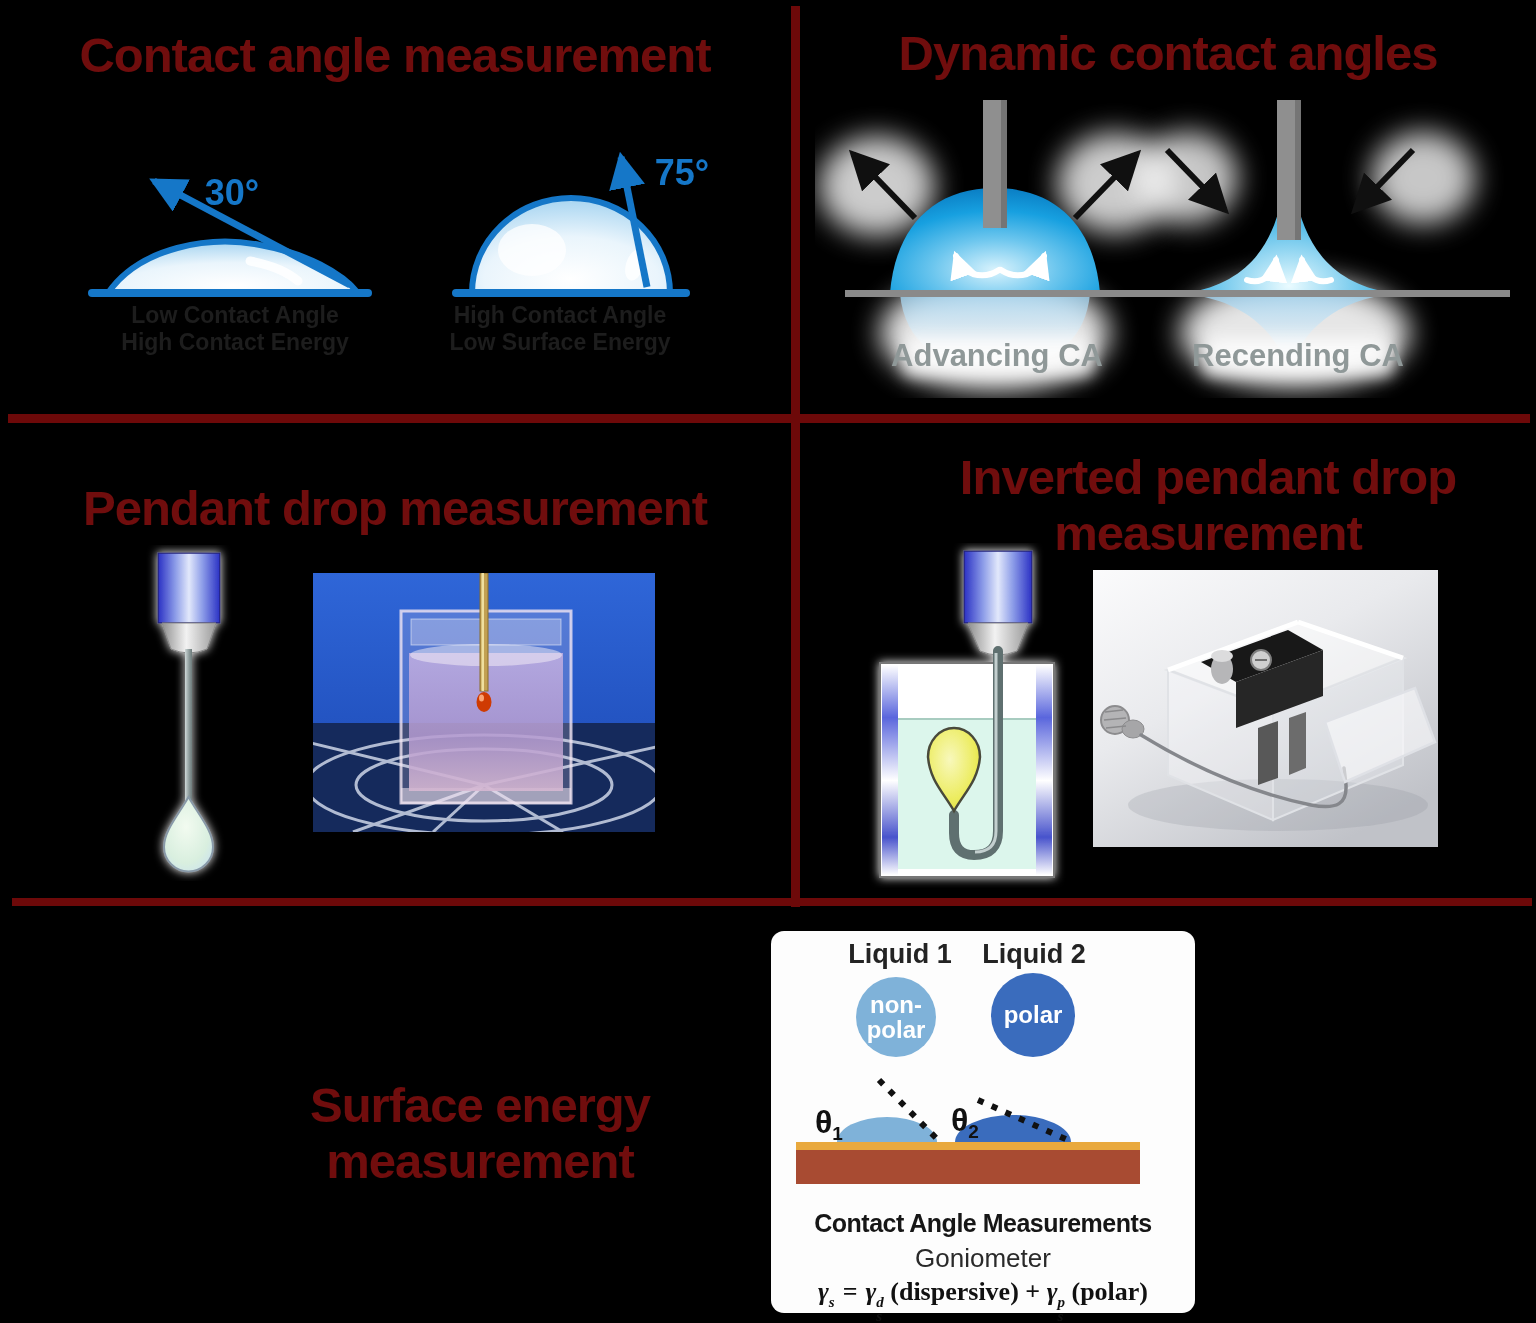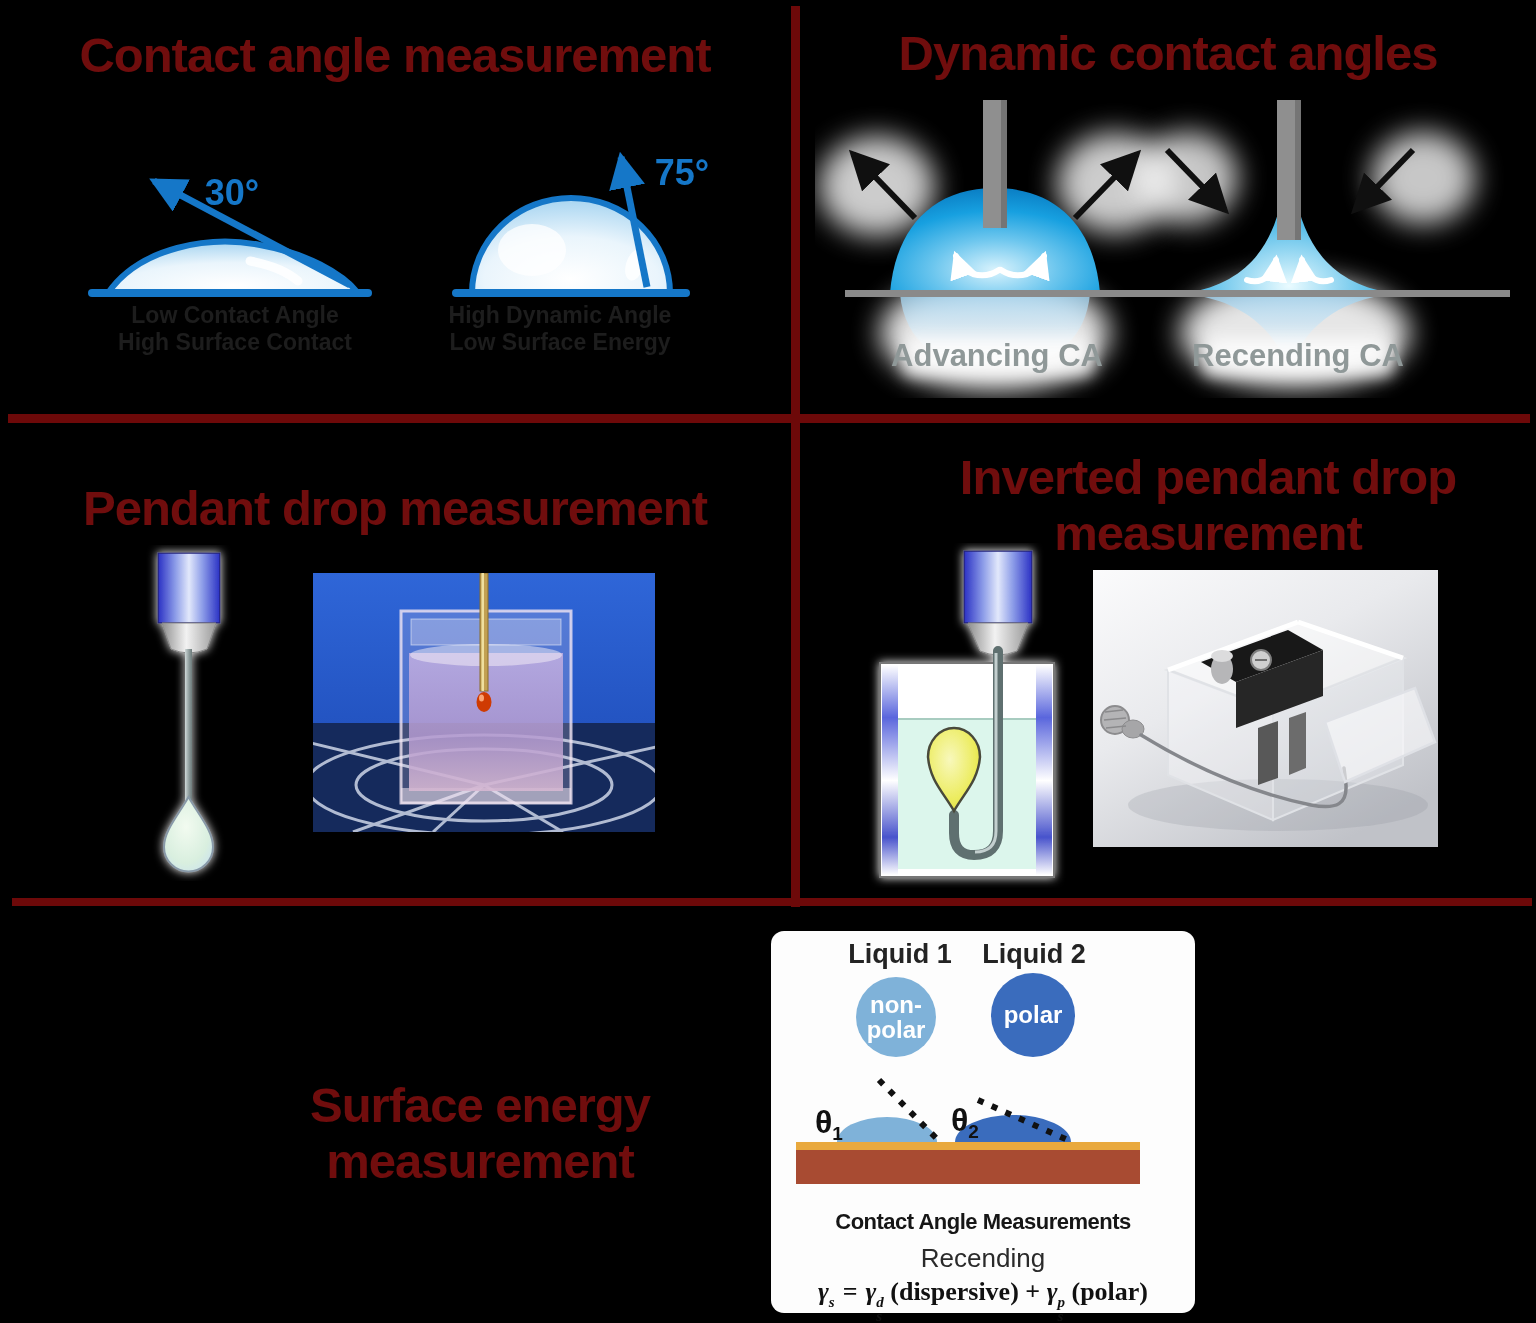--- a/index.html
+++ b/index.html
@@ -11,21 +11,21 @@
   .title { position:absolute; color:#700d0d; font-weight:bold; text-align:center;
            font-size:49px; line-height:1.14; letter-spacing:-1px; }
   .caption { position:absolute; color:#1d1d1d; font-weight:bold; font-size:23px;
              line-height:1.18; text-align:center; }
   .card { position:absolute; background:#fdfdfd; }
   .card .liquid-label { position:absolute; color:#232323; font-weight:bold; font-size:27px; text-align:center; }
   .card .circle { position:absolute; border-radius:50%; color:#fff; font-weight:bold;
                   font-size:24px; line-height:1.05; display:flex; flex-direction:column;
                   align-items:center; justify-content:center; text-align:center; }
   .card .heading { position:absolute; width:100%; text-align:center; color:#161616;
-                   font-weight:bold; font-size:22px; letter-spacing:-0.5px; }
+                   font-weight:bold; font-size:25px; letter-spacing:-0.5px; }
   .card .subheading { position:absolute; width:100%; text-align:center; color:#2a2a2a; font-size:26px; }
   .formula { position:absolute; width:100%; text-align:center; font-family:"Liberation Serif", serif;
              font-weight:bold; font-size:26px; color:#111; white-space:nowrap; }
   .formula .g { font-style:italic; }
   .formula .subonly { font-size:15px; vertical-align:-7px; font-style:italic; }
   .formula .supsub { display:inline-flex; flex-direction:column; align-items:flex-start;
                      font-size:15px; line-height:0.95; vertical-align:-7px; font-style:italic; }
   .formula .sp { display:inline-block; width:8px; }
   svg { position:absolute; display:block; }
 </style>
@@ -66,24 +66,24 @@
         <ellipse cx="512" cy="135" rx="34" ry="26" fill="#ffffff" opacity="0.75"></ellipse>
         <ellipse cx="615" cy="150" rx="9" ry="16" fill="#ffffff" opacity="0.8" transform="rotate(18 615 150)"></ellipse>
         <rect x="432" y="174" width="238" height="8" rx="4" fill="#1577c8"></rect>
         <line x1="627" y1="172" x2="601" y2="42" stroke="#1577c8" stroke-width="7" marker-end="url(#mBlue)"></line>
         <text x="662" y="70" text-anchor="middle" font-size="36" font-weight="bold" fill="#1577c8">75°</text>
       </g>
     </svg>
 
     <div class="caption" style="left:85px; top:302px; width:300px;">
       <div>Low Contact Angle</div>
-      <div>High Surface Contact</div>
+      <div>High Contact Energy</div>
     </div>
     <div class="caption" style="left:410px; top:302px; width:300px;">
-      <div>High Dynamic Angle</div>
+      <div>High Contact Angle</div>
       <div>Low Surface Energy</div>
     </div>
   </div>
 
   <div class="abs" style="left:800px; top:0; width:736px; height:414px;">
     <div class="title" style="left:28px; top:26px; width:680px;">Dynamic contact angles</div>
 
     <svg style="left:15px; top:98px;" width="710" height="300" viewBox="0 0 710 300">
       <defs>
         <radialGradient id="advGrad" cx="50%" cy="78%" r="78%">
@@ -329,21 +329,21 @@
         <path d="M 184,71 A 58,27 0 0 1 300,71 Z" fill="#3a6cbd"></path>
         <line x1="108" y1="9" x2="167" y2="69" stroke="#111" stroke-width="6" stroke-dasharray="6 9"></line>
         <line x1="207" y1="29" x2="299" y2="70" stroke="#111" stroke-width="6" stroke-dasharray="6 9"></line>
         <rect x="25" y="71" width="344" height="8" fill="#e9a93e"></rect>
         <rect x="25" y="79" width="344" height="34" fill="#a84b32"></rect>
         <text x="44" y="62" font-size="32" font-weight="bold" fill="#111"><tspan>θ</tspan><tspan dy="7" font-size="19">1</tspan></text>
         <text x="180" y="60" font-size="32" font-weight="bold" fill="#111"><tspan>θ</tspan><tspan dy="7" font-size="19">2</tspan></text>
       </svg>
 
       <div class="heading" style="top:278px;">Contact Angle Measurements</div>
-      <div class="subheading" style="top:312px;">Recending</div>
+      <div class="subheading" style="top:312px;">Goniometer</div>
 
       <div class="formula" style="top:346px;">
         <span class="g">γ</span><span class="subonly">s</span><span class="sp"></span><span>=</span><span class="sp"></span><span class="g">γ</span><span class="supsub">
             <span>d</span>
             <span>s</span>
           </span>
         <span>(dispersive)</span>
         <span>+</span>
         <span class="g">γ</span><span class="supsub">
             <span>p</span>

